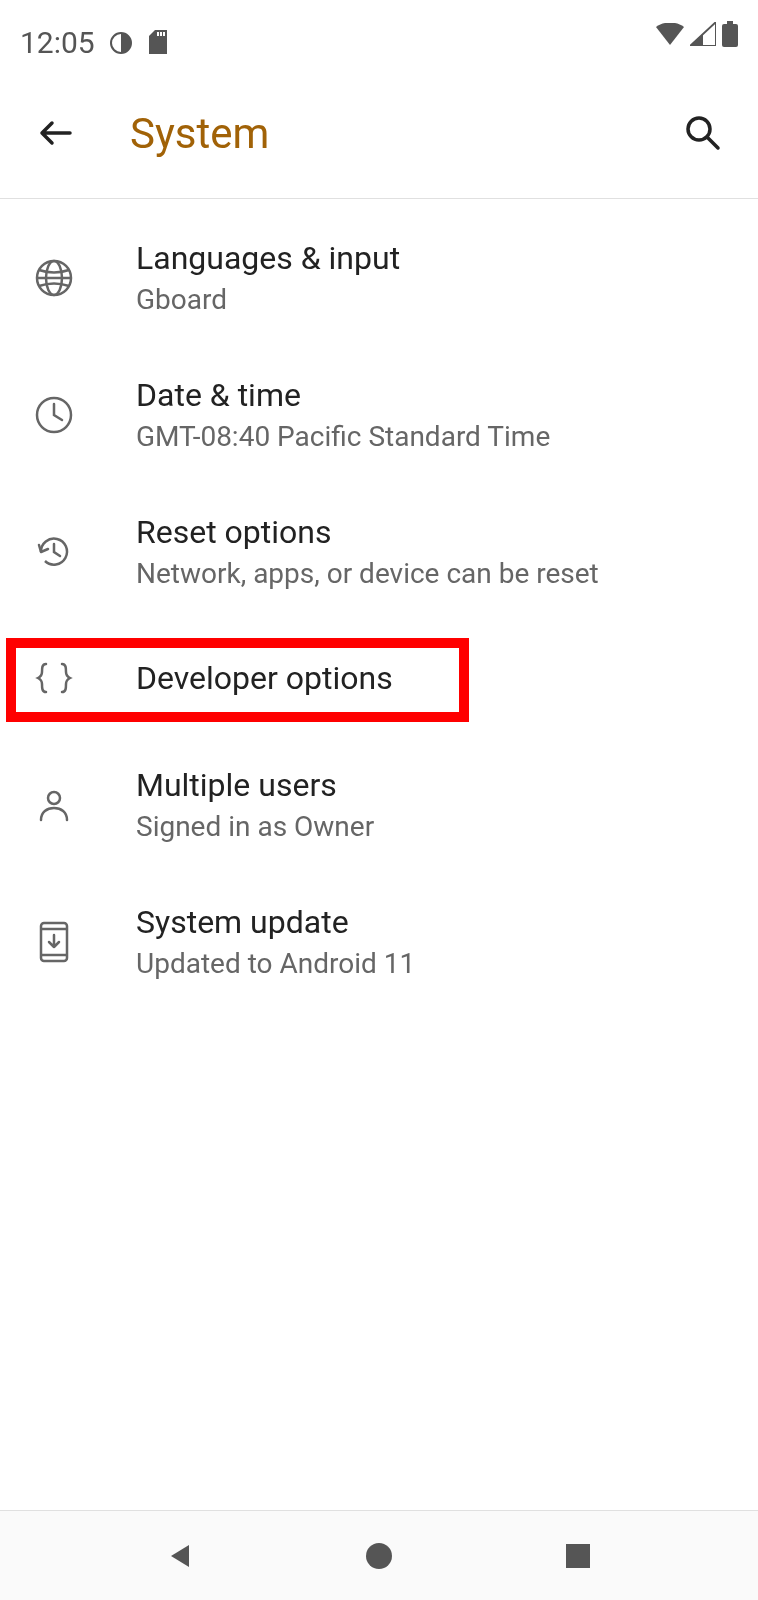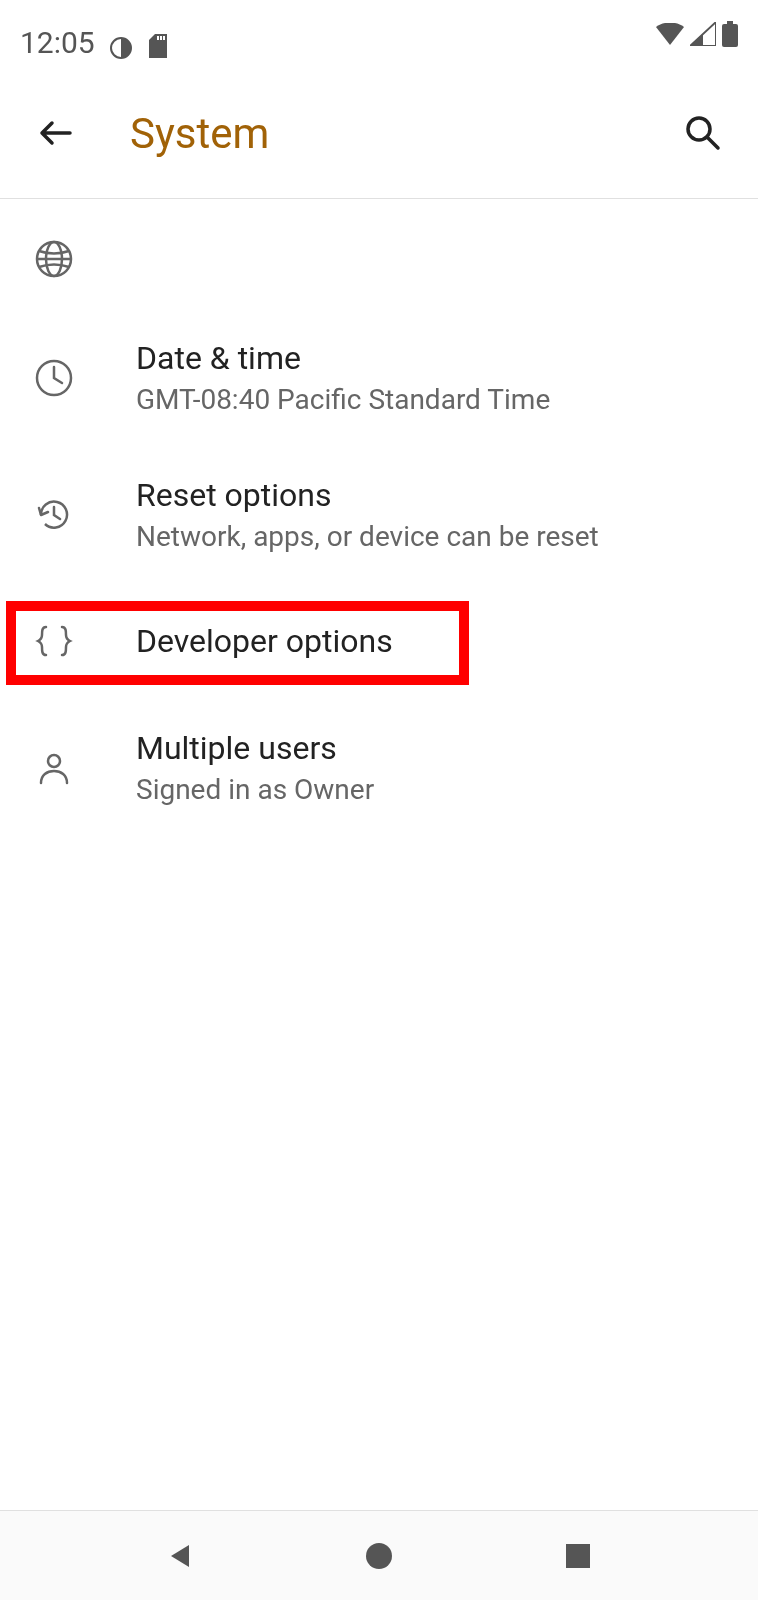--- a/index.html
+++ b/index.html
@@ -20,21 +20,21 @@
     .status-bar {
       height: 68px;
       display: flex;
       align-items: center;
       justify-content: space-between;
       padding: 0 20px;
       color: #555;
     }
     .status-left {
       display: flex;
-      align-items: flex-end;
+      align-items: center;
       gap: 14px;
       margin-top: 17px;
     }
     .status-time {
       font-size: 30px;
       font-weight: 400;
       color: #555;
     }
     .status-right {
       display: flex;
@@ -210,20 +210,24 @@
   <div class="setting-item">
     <div class="setting-icon">
       <svg width="38" height="38" viewBox="0 0 38 38">
           <circle cx="19" cy="19" r="17" stroke="#666" stroke-width="2.5" fill="none"></circle>
           <ellipse cx="19" cy="19" rx="8" ry="17" stroke="#666" stroke-width="2.5" fill="none"></ellipse>
           <line x1="2" y1="19" x2="36" y2="19" stroke="#666" stroke-width="2.5"></line>
           <path d="M4 11 Q19 16 34 11" stroke="#666" stroke-width="2.5" fill="none"></path>
           <path d="M4 27 Q19 22 34 27" stroke="#666" stroke-width="2.5" fill="none"></path>
         </svg>
     </div>
+    <div class="setting-text">
+      <div class="setting-title">Languages &amp; input</div>
+      <div class="setting-subtitle">Gboard</div>
+    </div>
   </div>
 
 
   <div class="setting-item">
     <div class="setting-icon">
       <svg width="38" height="38" viewBox="0 0 38 38">
           <circle cx="19" cy="19" r="17" stroke="#666" stroke-width="2.5" fill="none"></circle>
           <path d="M19 8 L19 19 L27 24" stroke="#666" stroke-width="2.5" fill="none" stroke-linecap="round"></path>
         </svg>
     </div>
@@ -267,20 +271,34 @@
           <circle cx="17" cy="10" r="6" stroke="#666" stroke-width="2.5" fill="none"></circle>
           <path d="M4 32 C4 24 10 20 17 20 C24 20 30 24 30 32" stroke="#666" stroke-width="2.5" fill="none" stroke-linecap="round"></path>
         </svg>
     </div>
     <div class="setting-text">
       <div class="setting-title">Multiple users</div>
       <div class="setting-subtitle">Signed in as Owner</div>
     </div>
   </div>
 
+  <div class="setting-item">
+    <div class="setting-icon">
+      <svg width="30" height="42" viewBox="0 0 30 42">
+          <rect x="2" y="2" width="26" height="38" rx="3" stroke="#666" stroke-width="2.5" fill="none"></rect>
+          <line x1="2" y1="8" x2="28" y2="8" stroke="#666" stroke-width="2.5"></line>
+          <line x1="2" y1="34" x2="28" y2="34" stroke="#666" stroke-width="2.5"></line>
+          <path d="M15 14 L15 26 M15 26 L10 21 M15 26 L20 21" stroke="#666" stroke-width="2.5" fill="none" stroke-linecap="round" stroke-linejoin="round"></path>
+        </svg>
+    </div>
+    <div class="setting-text">
+      <div class="setting-title">System update</div>
+      <div class="setting-subtitle">Updated to Android 11</div>
+    </div>
+  </div>
 
 </div>
 
 <div class="nav-bar">
   <div class="nav-btn">
     <svg width="30" height="30" viewBox="0 0 30 30">
         <path d="M24 4 L24 26 L6 15 Z" fill="#555"></path>
       </svg>
   </div>
   <div class="nav-btn">

